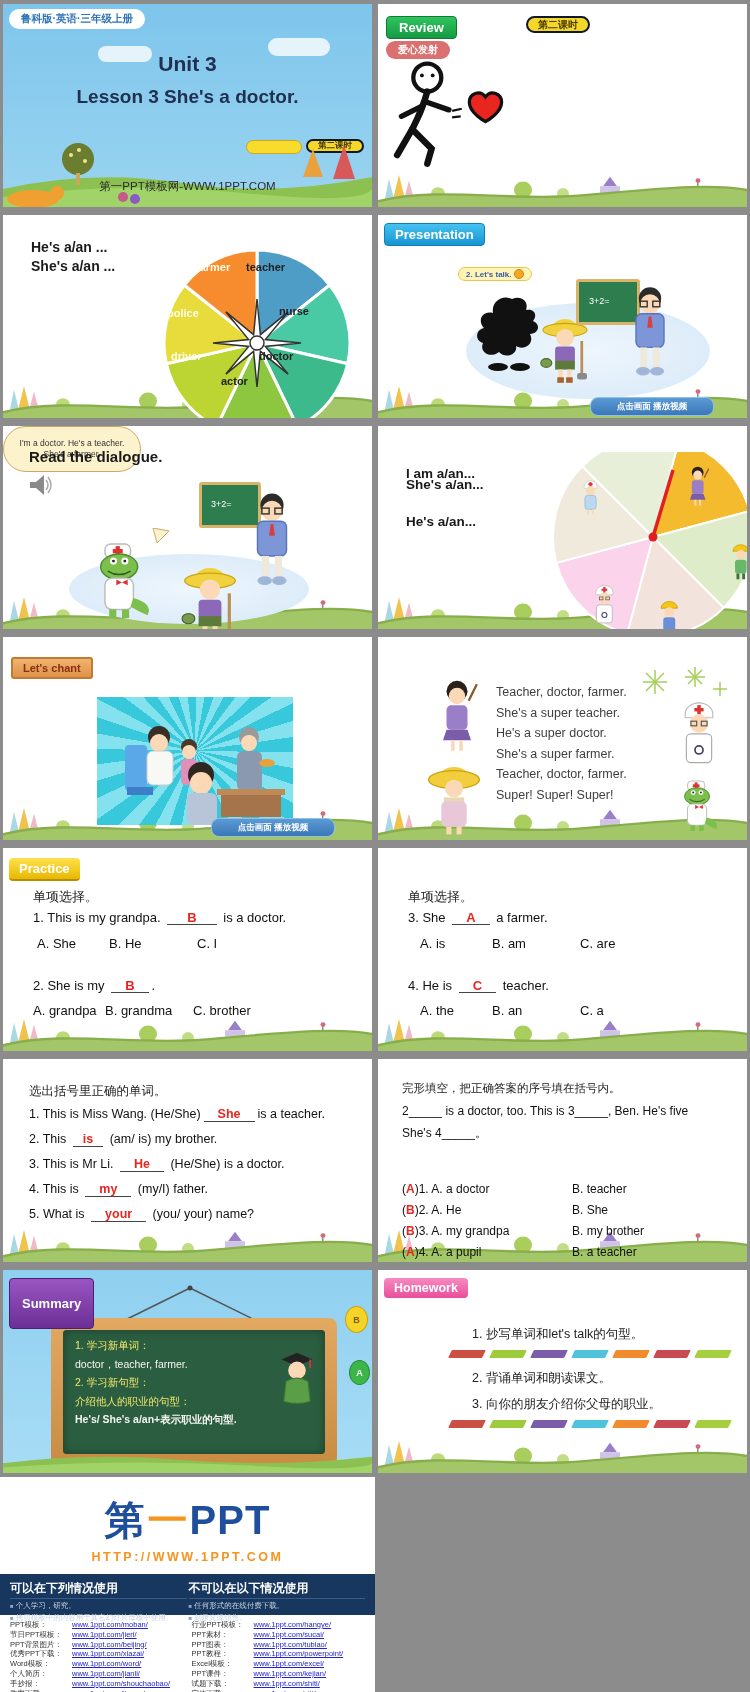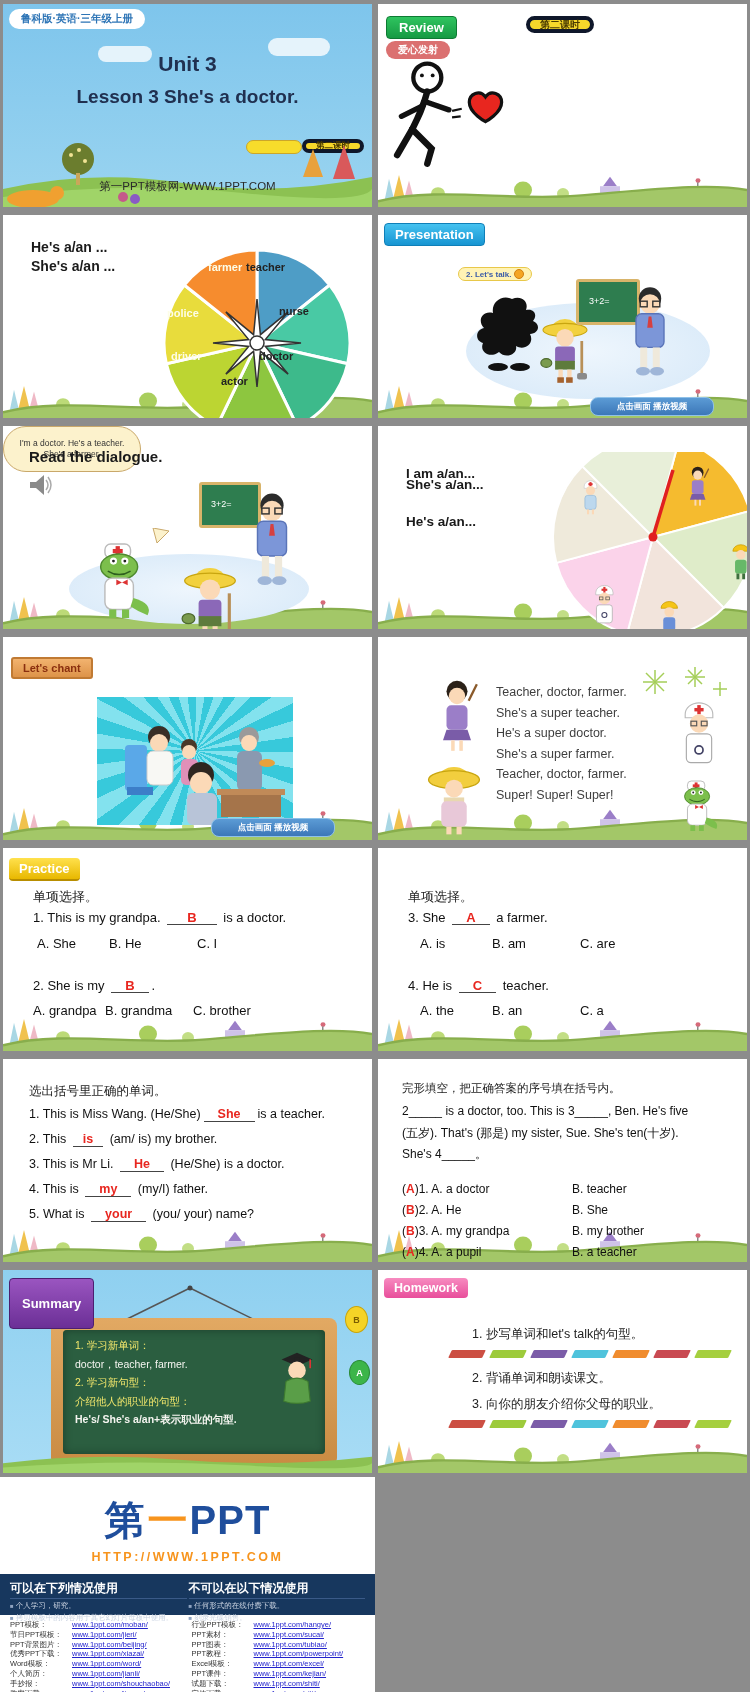--- a/index.html
+++ b/index.html
@@ -9,21 +9,21 @@
   .cell{padding:4px 3px;box-sizing:border-box;}
   .slide{position:relative;width:369px;height:203px;background:#fff;overflow:hidden;}
   .slide.sky{background:linear-gradient(#7ec5ec,#9ad4f0);}
   .abs{position:absolute;}
   .hill{position:absolute;left:0;bottom:0;width:100%;height:34px;}
   .grass{position:absolute;left:0;bottom:0;width:100%;height:44px;}
 
   
   .badge{position:absolute;font-weight:bold;display:flex;align-items:center;justify-content:center;box-sizing:border-box;white-space:nowrap;}
   .b-edition{top:5px;left:6px;background:#fff;color:#2e75b6;font-size:10.5px;padding:3px 12px;border-radius:12px;}
-  .b-yellow{background:#f5d72b;border:4px solid #0f172a;color:#4a3b00;font-size:8.5px;border-radius:10px;padding:2px 10px;}
+  .b-yellow{background:#f5d72b;border:2px solid #0f172a;color:#4a3b00;font-size:8.5px;border-radius:10px;padding:2px 10px;}
   .b-review{top:12px;left:8px;background:linear-gradient(#2fc45f,#169a43);border:1px solid #0e7a33;color:#fff;font-size:13px;padding:3px 12px;border-radius:4px;}
   .b-activity{top:37px;left:8px;background:#db7070;color:#fff;font-size:10px;padding:2px 12px;border-radius:9px;}
   .b-presentation{top:8px;left:6px;background:linear-gradient(#45c2f0,#1795d2);border:1px solid #0f7fb8;color:#fff;font-size:13px;padding:3px 10px;border-radius:4px;}
   .b-chant{top:20px;left:8px;background:linear-gradient(#f2b36f,#dd9349);border:2px solid #c07a33;color:#8a2f0f;font-size:11px;padding:3px 10px;border-radius:3px;}
   .b-practice{top:10px;left:6px;background:linear-gradient(#ffe14d,#e8b800);border-bottom:2px solid #b88e00;color:#fff;font-size:13px;padding:3px 10px;border-radius:4px;}
   .b-summary{top:8px;left:6px;background:linear-gradient(#9a55c0,#6b2f96);border:1px solid #4c1f70;color:#fff;font-size:13px;padding:17px 12px;border-radius:4px;}
   .b-homework{top:8px;left:6px;background:linear-gradient(#f78bc0,#e84e9b);color:#fff;font-size:12.5px;padding:3px 10px;border-radius:4px;}
   .video-btn{position:absolute;background:linear-gradient(#5b9bd5,#3c77b8);border:1px solid #8fc1e8;border-radius:8px;color:#fff;font-size:8.5px;font-weight:bold;display:flex;align-items:center;justify-content:center;z-index:5;}
 
   
@@ -304,21 +304,21 @@
           <path d="M0,0 L72.7,-58 A93,93 0 0 1 90.7,20.7 Z" fill="#49c9a4"></path>
           <path d="M0,0 L90.7,20.7 A93,93 0 0 1 40.4,83.8 Z" fill="#3dba8b"></path>
           <path d="M0,0 L40.4,83.8 A93,93 0 0 1 -40.4,83.8 Z" fill="#8dc63f"></path>
           <path d="M0,0 L-40.4,83.8 A93,93 0 0 1 -90.7,20.7 Z" fill="#bcd532"></path>
           <path d="M0,0 L-90.7,20.7 A93,93 0 0 1 -72.7,-58 Z" fill="#e8dc3c"></path>
           <path d="M0,0 L-72.7,-58 A93,93 0 0 1 0,-93 Z" fill="#f68c2e"></path>
         </g>
         <polygon points="0,-44 3.4,-8.3 31.1,-31.1 8.3,-3.4 44,0 8.3,3.4 31.1,31.1 3.4,8.3 0,44 -3.4,8.3 -31.1,31.1 -8.3,3.4 -44,0 -8.3,-3.4 -31.1,-31.1 -3.4,-8.3" fill="#fff" stroke="#333" stroke-width="1.5"></polygon>
         <circle cx="0" cy="0" r="7" fill="#fff" stroke="#333" stroke-width="1.5"></circle>
       </svg>
-      <div class="wheel-label wl-light" style="left:193px;top:46px;margin-left:12px;">farmer</div>
+      <div class="wheel-label wl-light" style="left:193px;top:46px;">farmer</div>
       <div class="wheel-label wl-dark" style="left:243px;top:46px;">teacher</div>
       <div class="wheel-label wl-dark" style="left:276px;top:90px;">nurse</div>
       <div class="wheel-label wl-dark" style="left:256px;top:135px;">doctor</div>
       <div class="wheel-label wl-dark" style="left:218px;top:160px;">actor</div>
       <div class="wheel-label wl-light" style="left:168px;top:135px;">driver</div>
       <div class="wheel-label wl-light" style="left:164px;top:92px;">police</div>
     </div>
       </div>
 
     <div class="cell">
@@ -560,21 +560,20 @@
       </div>
 
     <div class="cell">
         <div class="slide" id="s12">
       <svg class="hill">
             <use href="#sym-hill"></use>
           </svg>
       <div class="inst" style="left:24px;top:22px;">完形填空，把正确答案的序号填在括号内。</div>
       <div class="pass">
         <div>2_____ is a doctor, too. This is 3_____, Ben. He's five</div>
-        <div>(五岁). That's (那是) my sister, Sue. She's ten(十岁).</div>
         <div>She's 4_____。</div>
       </div>
       <div class="answers">
         <div class="ans-row">
           <span class="ans-left"><span>(</span><span class="red">A</span><span>)</span><span>1. A. a doctor</span></span>
           <span>B. teacher</span>
         </div>
         <div class="ans-row">
           <span class="ans-left"><span>(</span><span class="red">B</span><span>)</span><span>2. A. He</span></span>
           <span>B. She</span>

